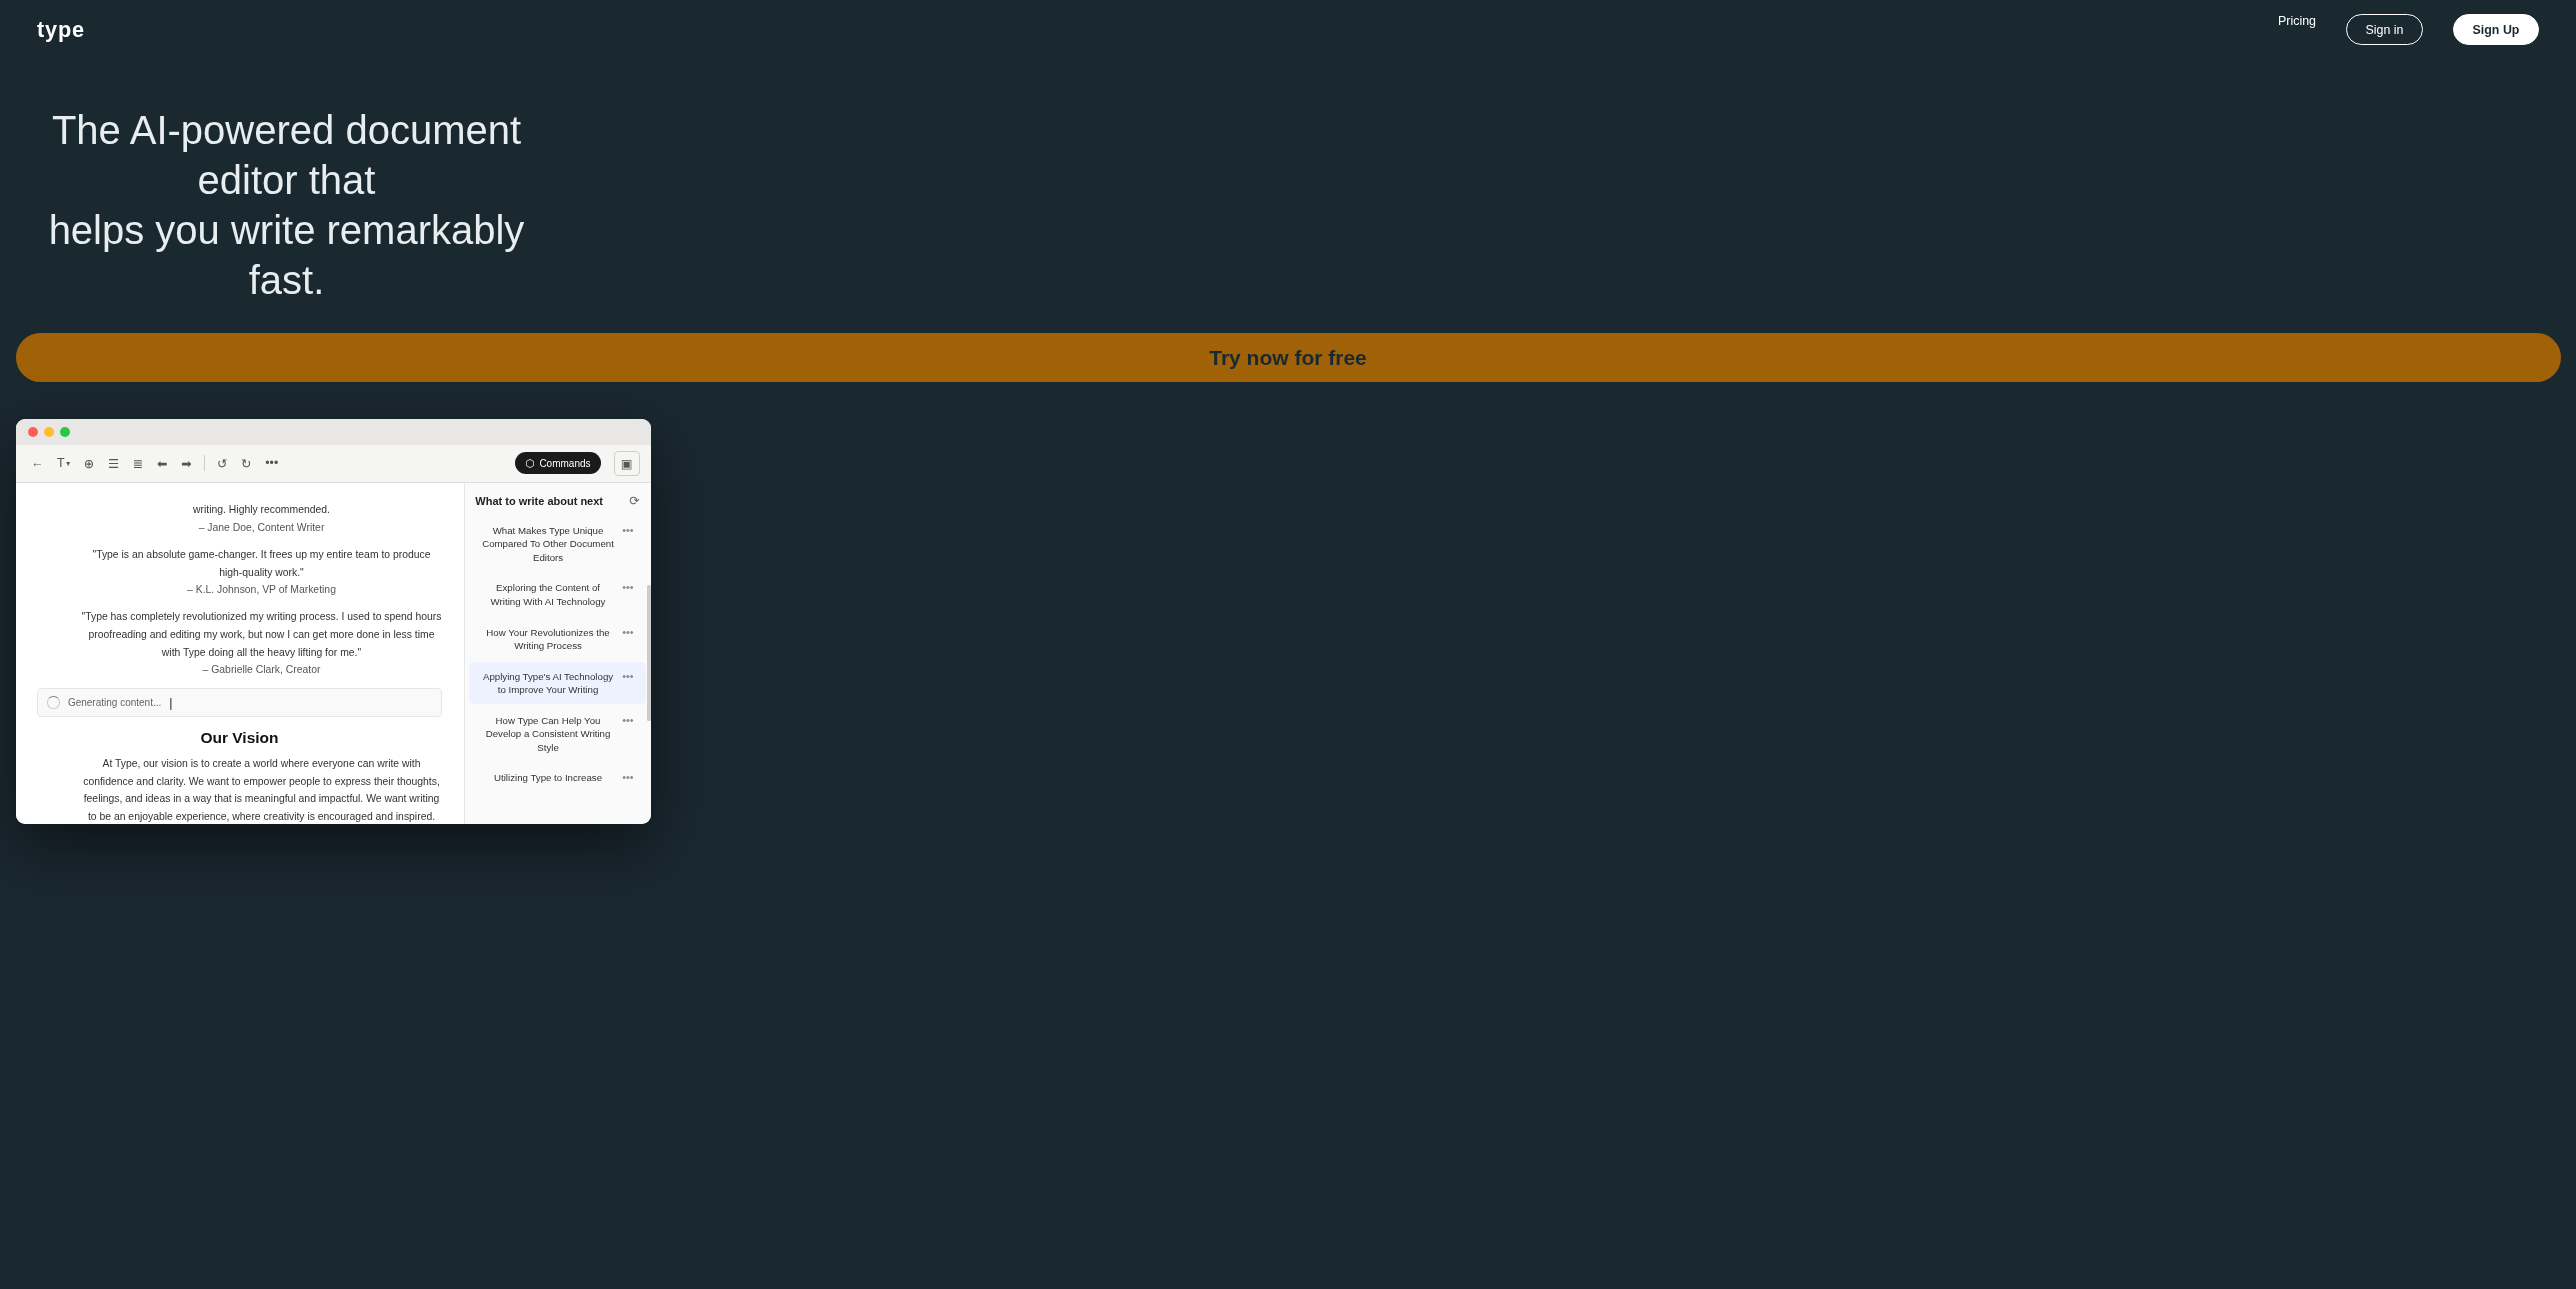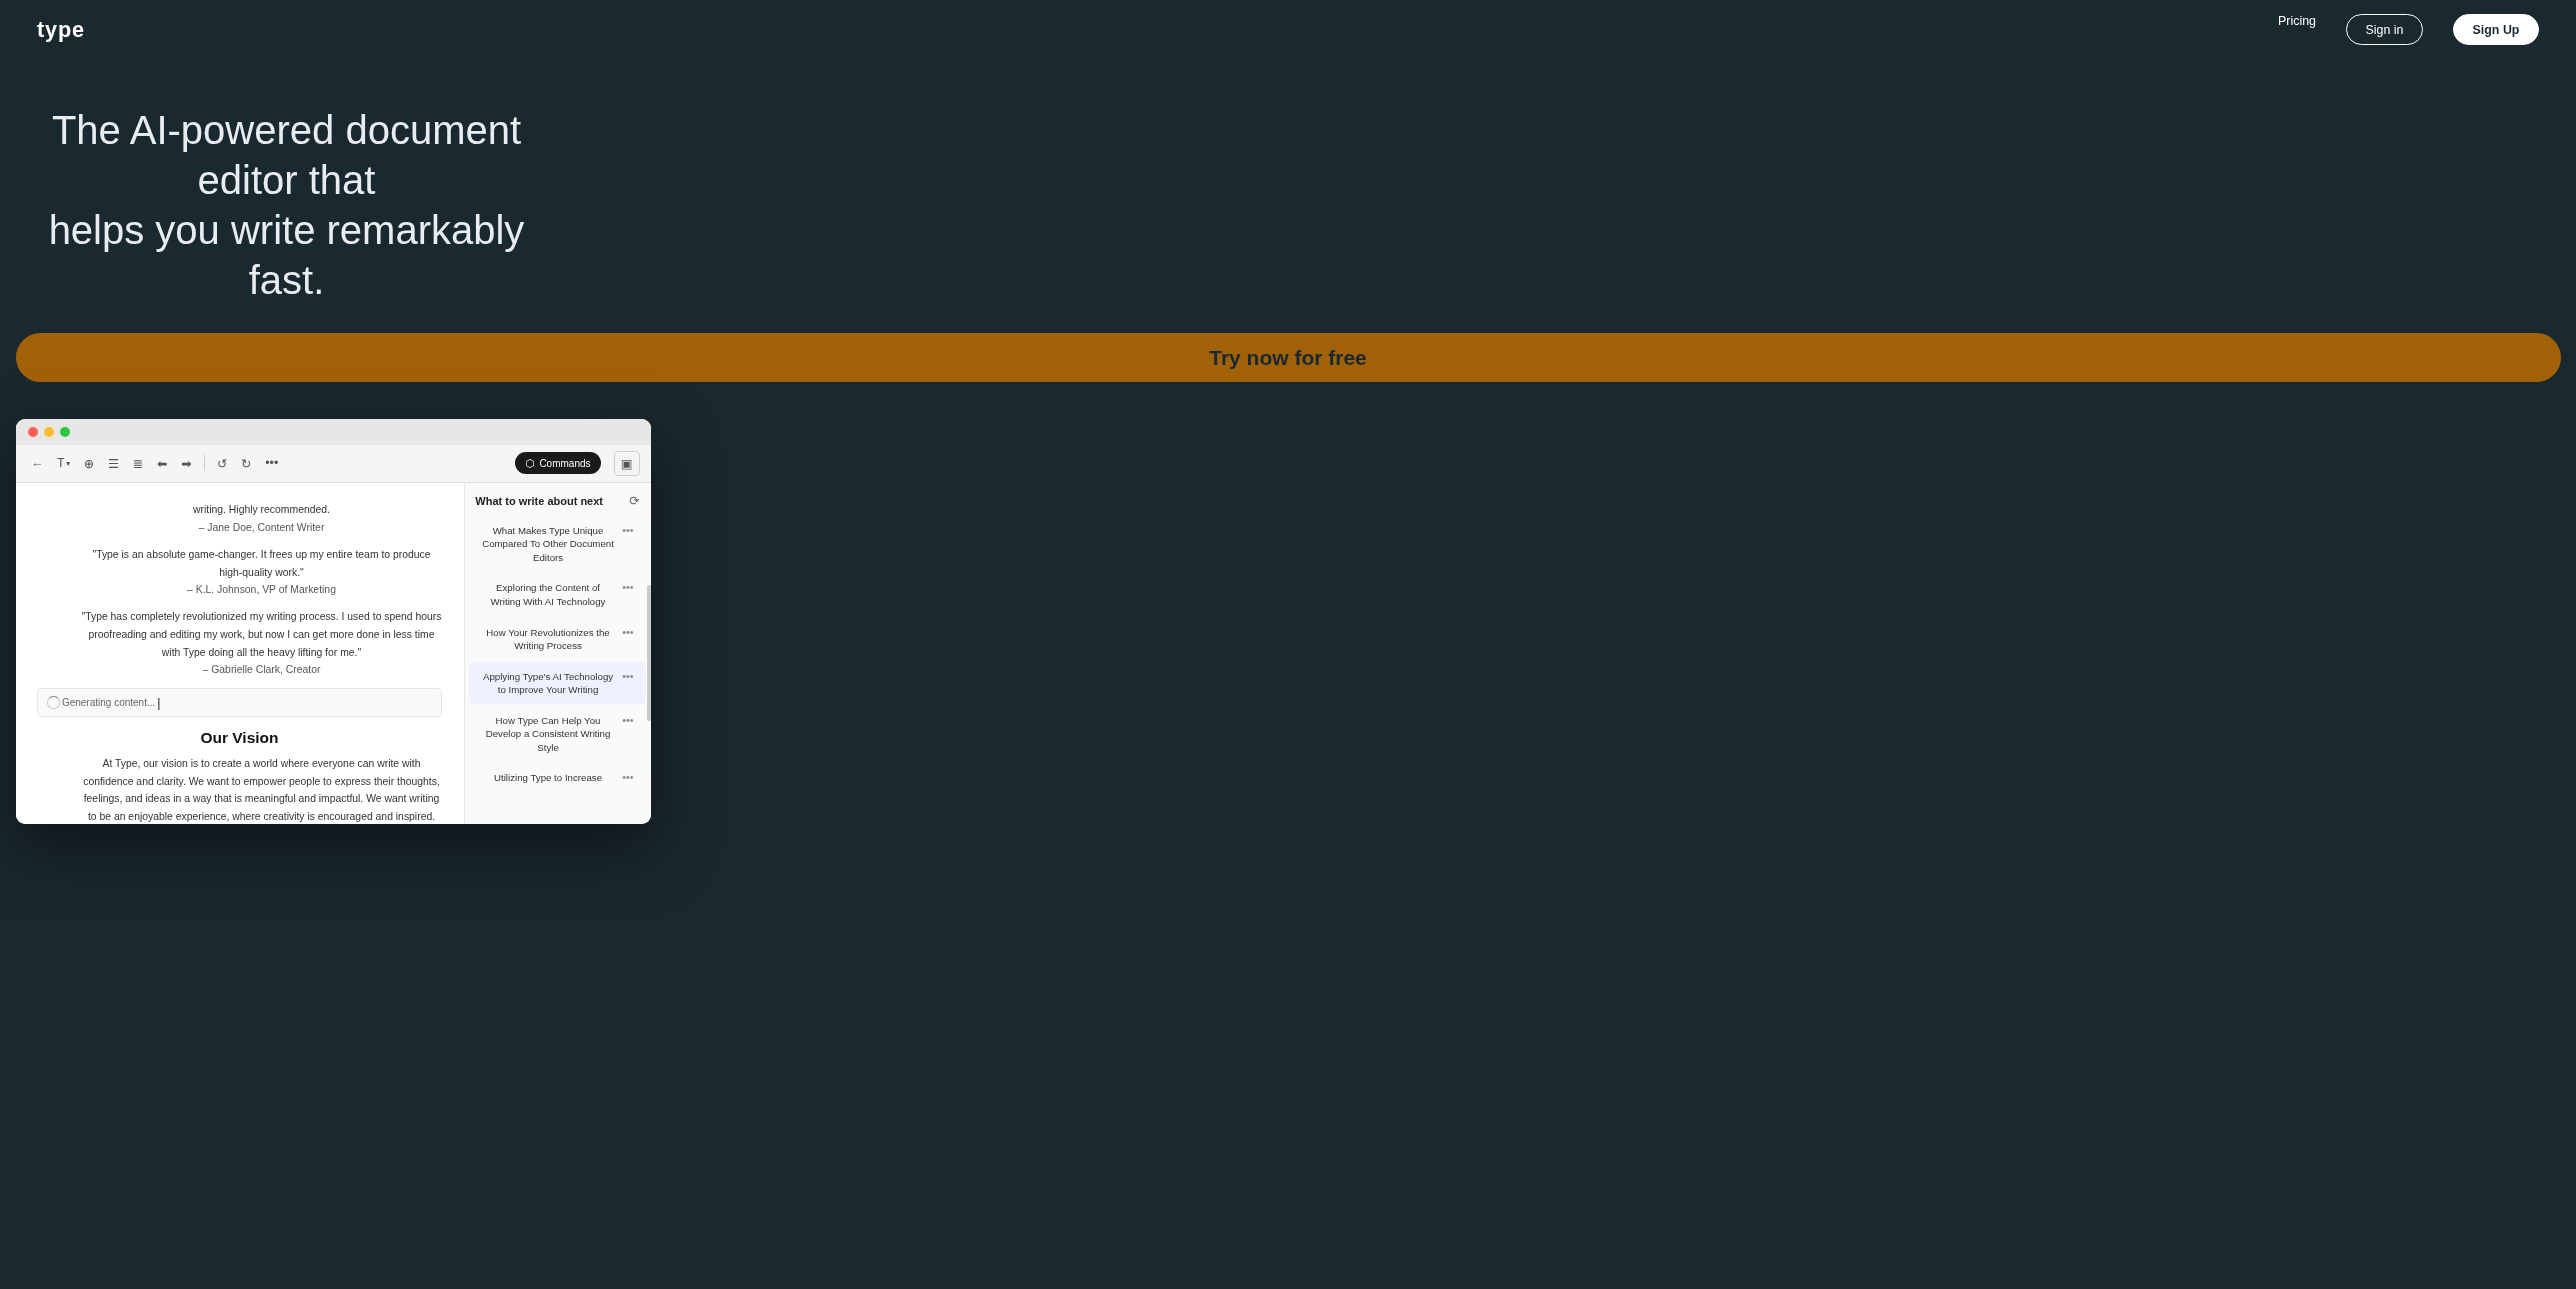--- a/index.html
+++ b/index.html
@@ -192,21 +192,21 @@
       margin-bottom: 9.3px;
       margin-left: 44px;
     }
     .doc-text .attribution {
       color: #555;
       font-style: normal;
     }
     .generating-bar {
       display: flex;
       align-items: center;
-      gap: 2px;
+      gap: 8px;
       padding: 6.2px 9.3px;
       background: #f9f9f9;
       border: 0.8px solid #e5e5e5;
       border-radius: 4.6px;
       margin: 9.3px 0;
     }
     .gen-spinner {
       width: 12.4px;
       height: 12.4px;
       border: 1.5px solid #ccc;

